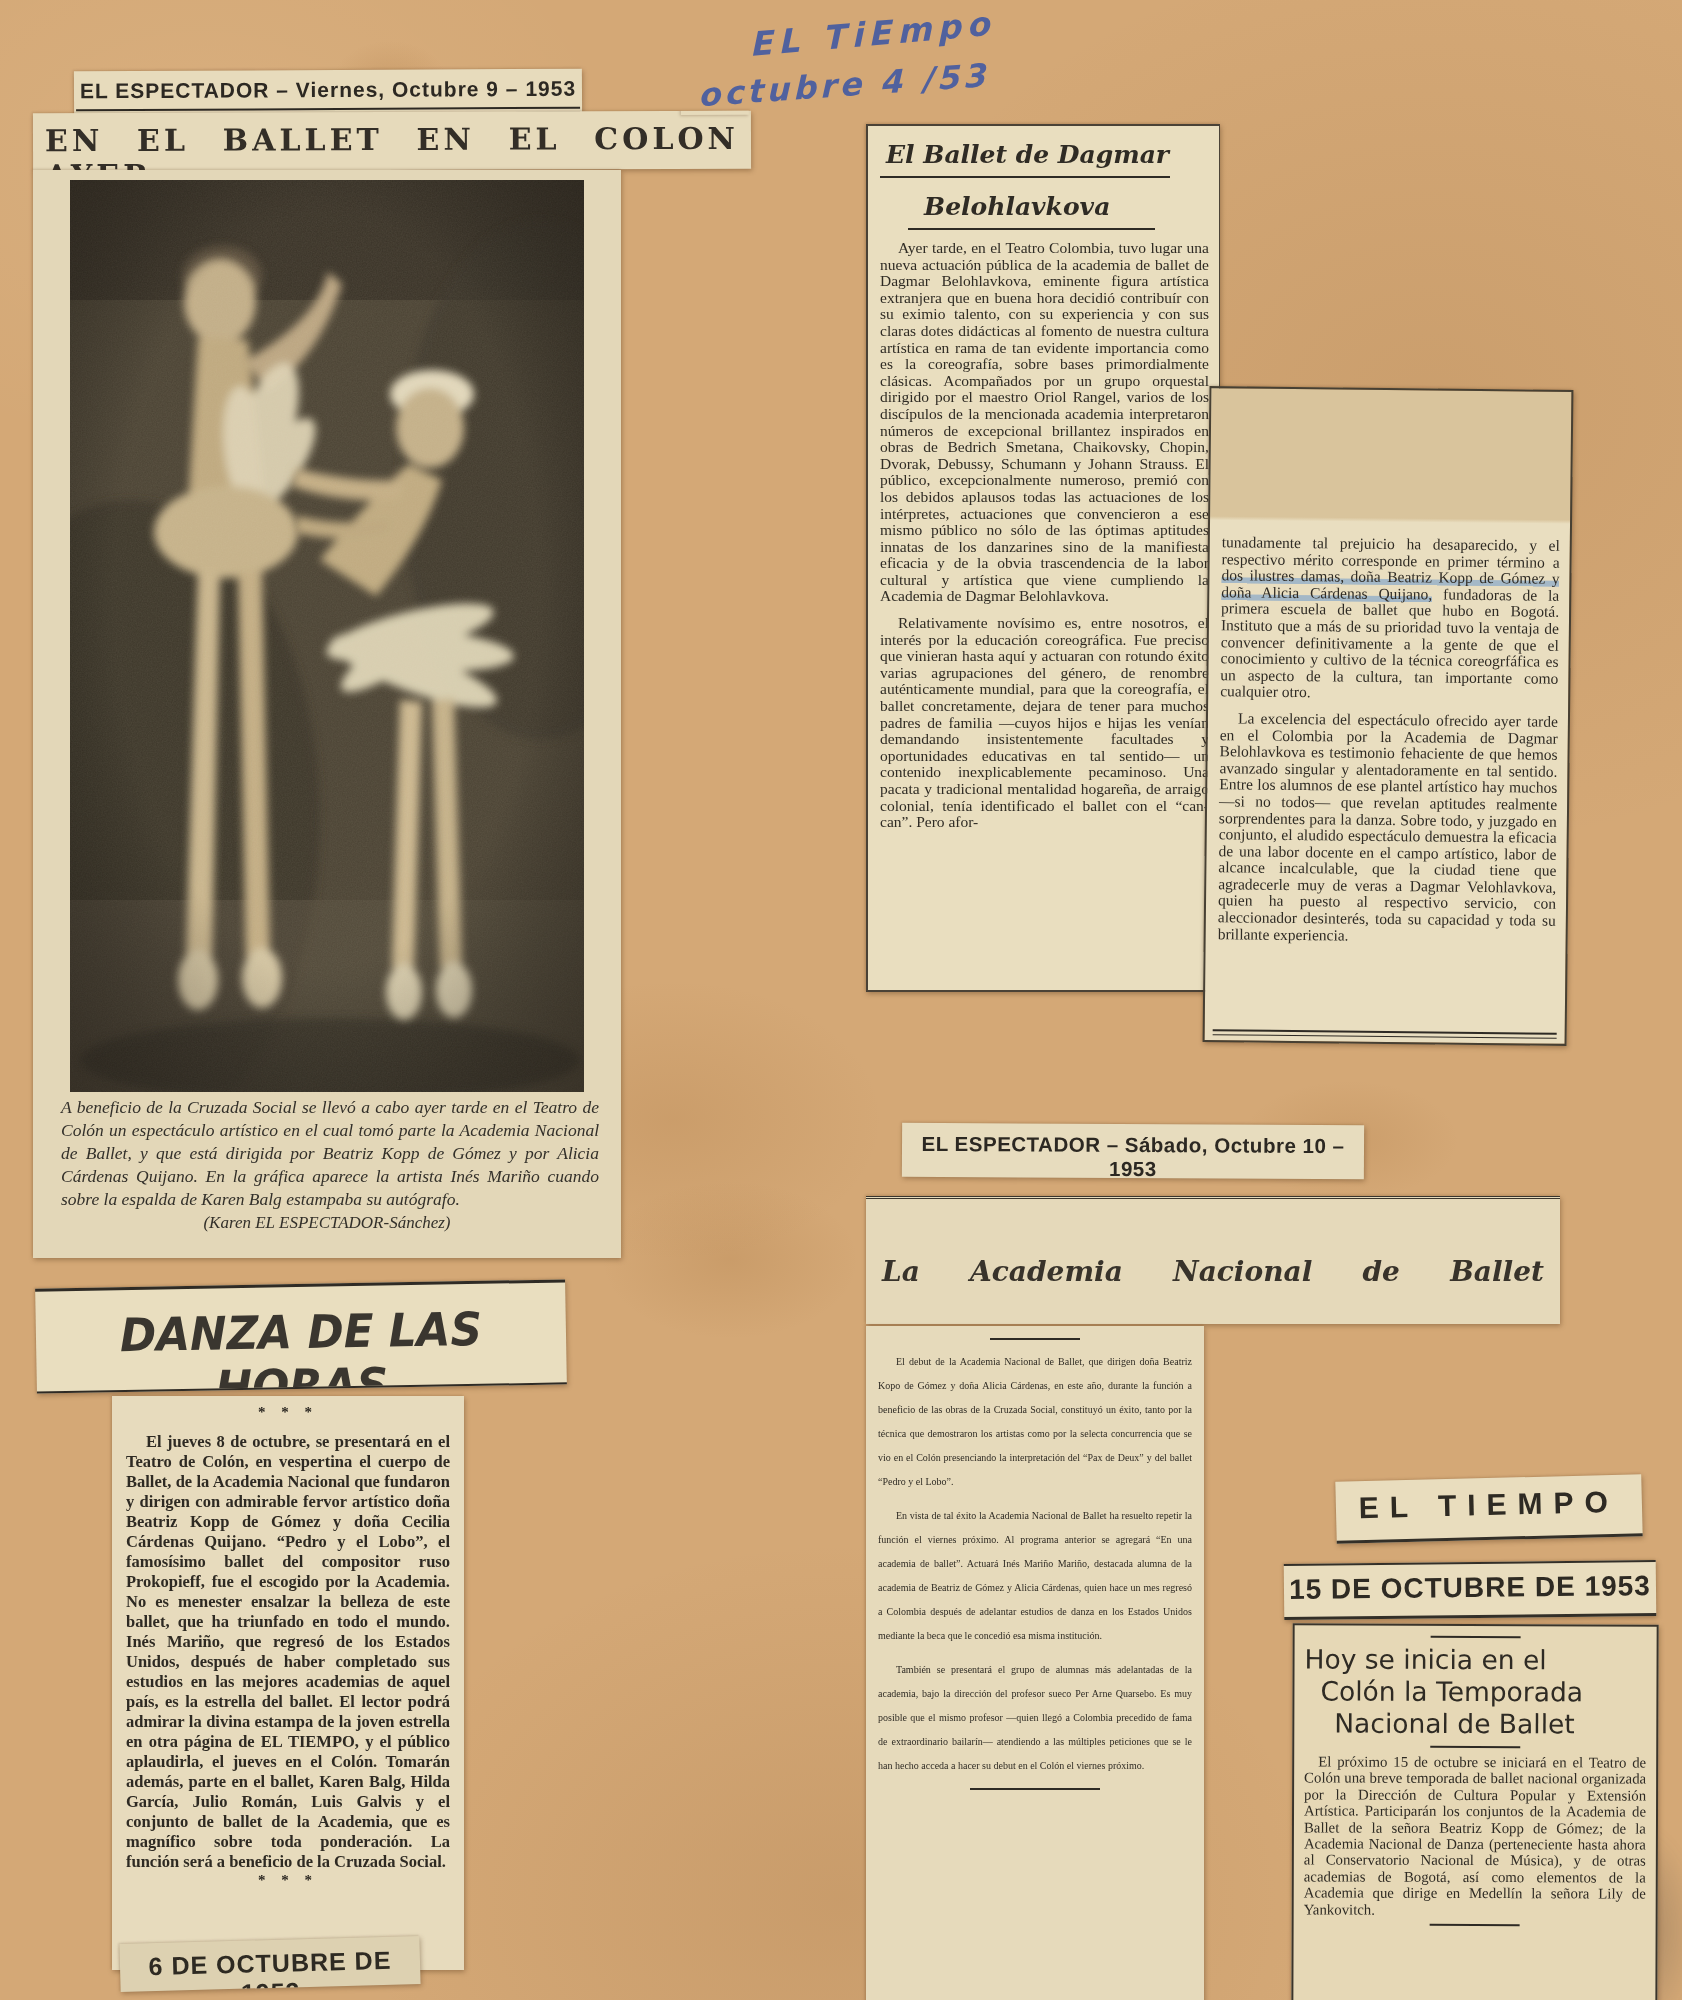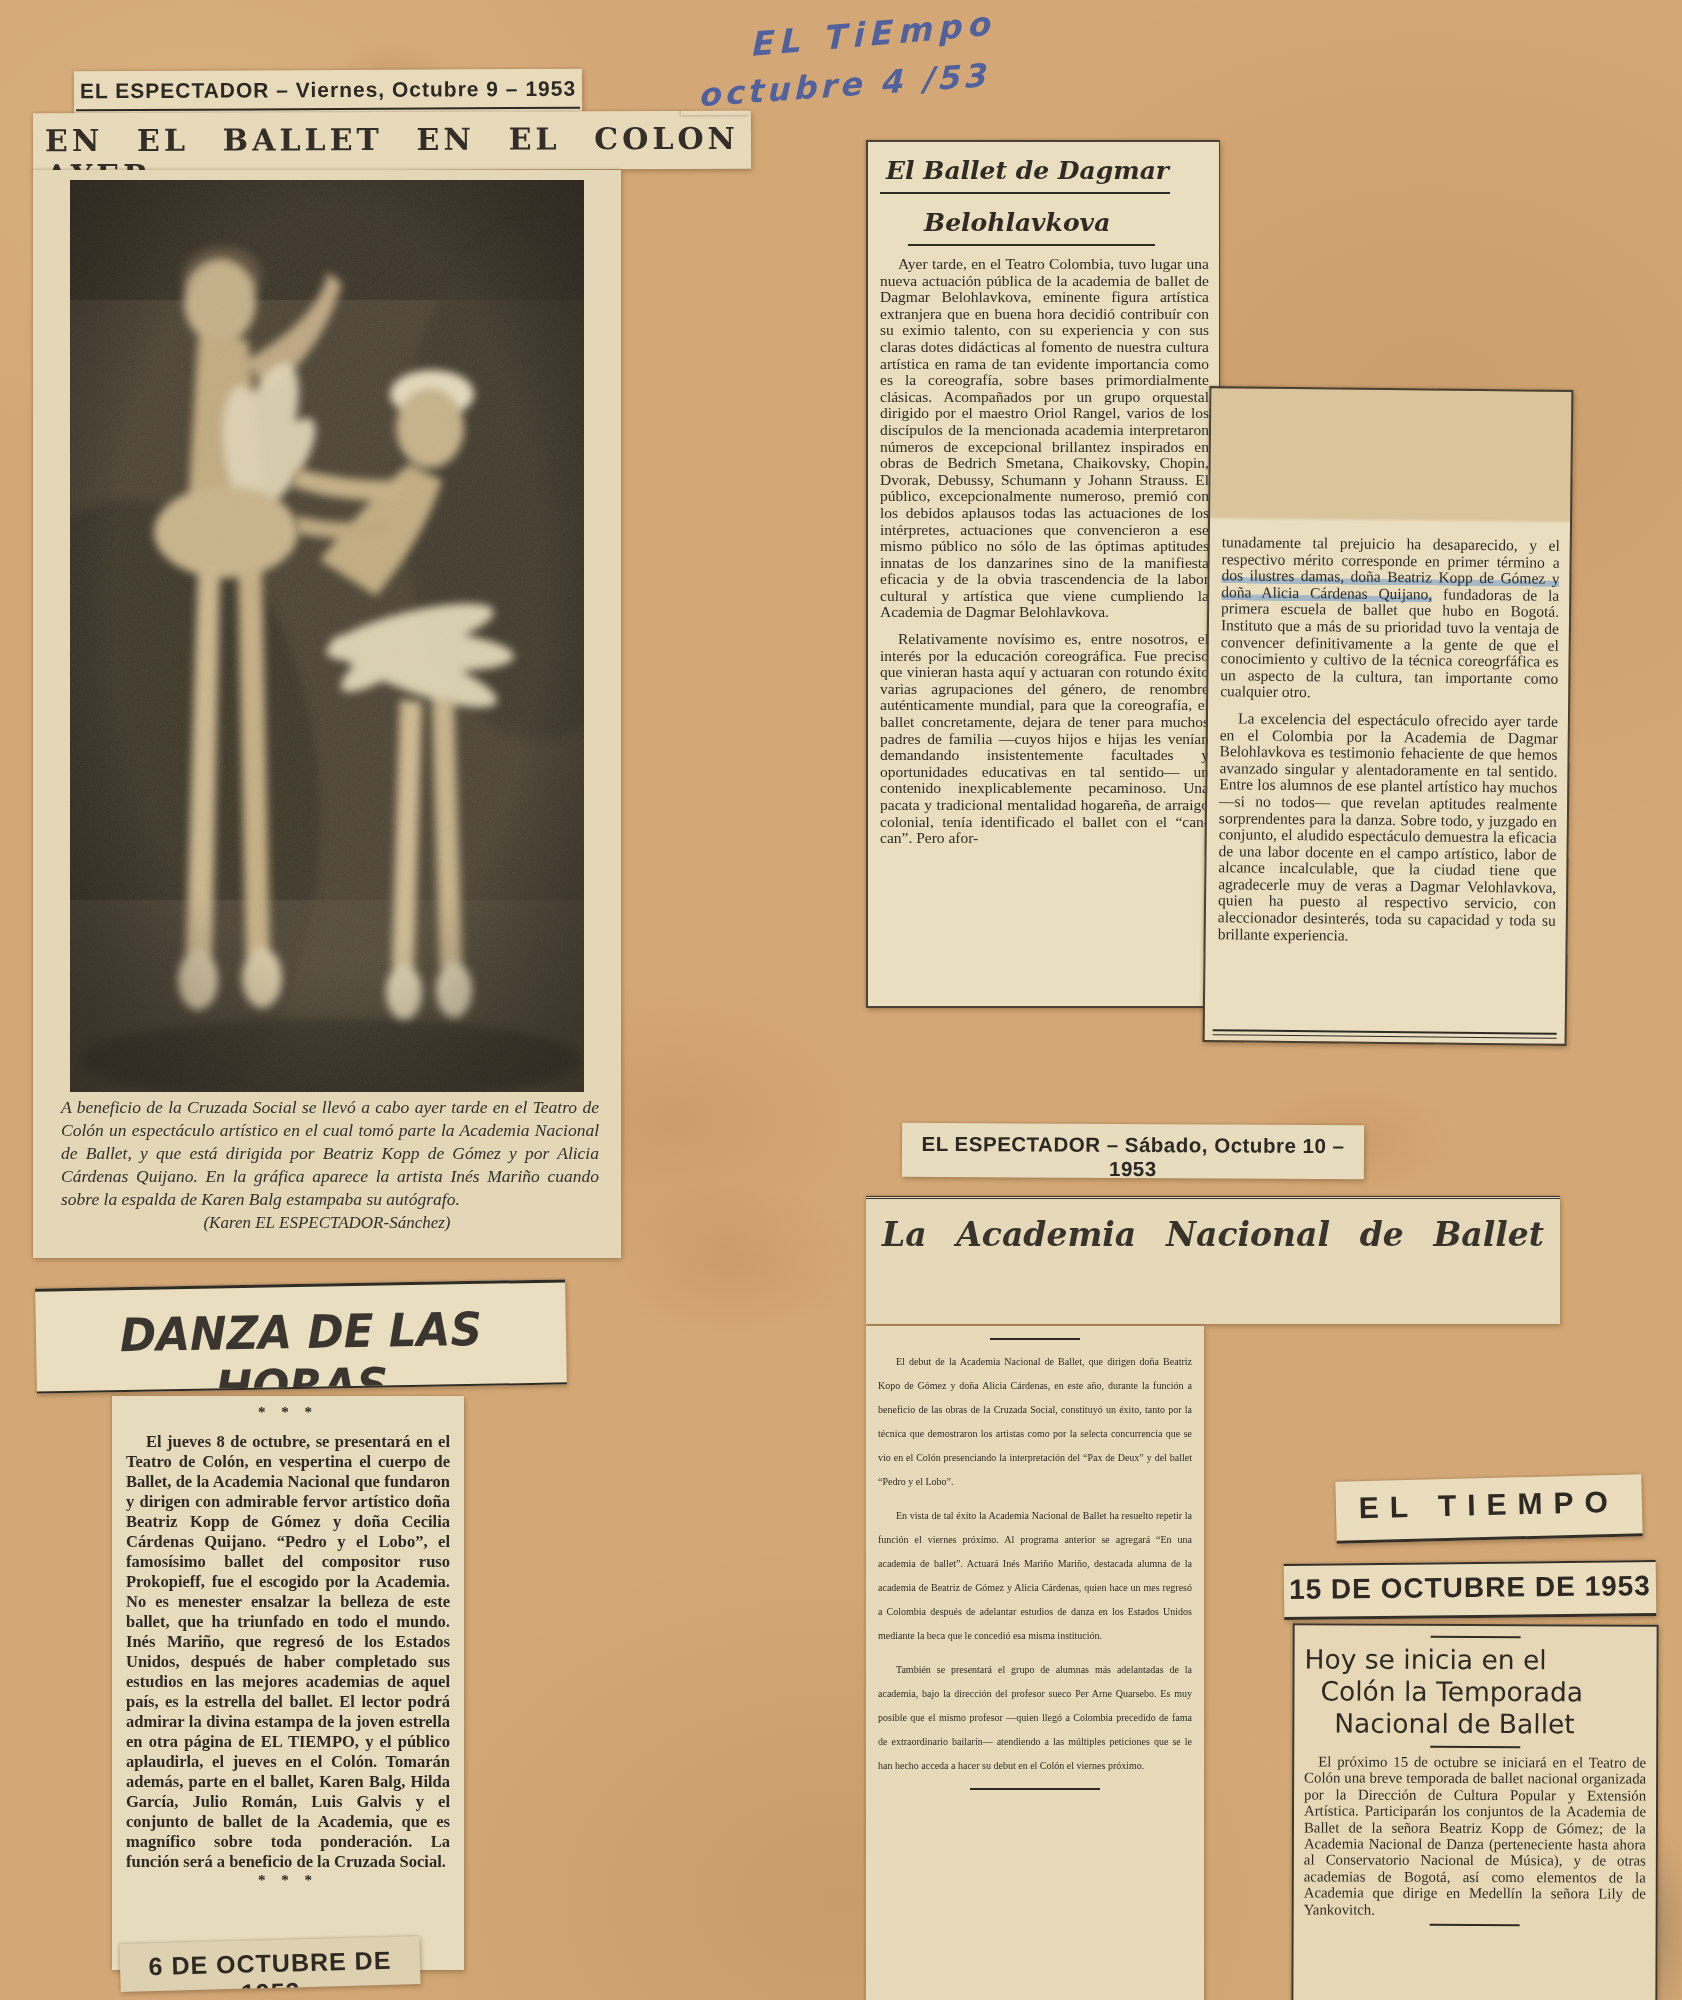--- a/index.html
+++ b/index.html
@@ -70,21 +70,21 @@
   .danza-body{left:112px;top:1396px;width:352px;height:574px;background:#e7dbbd;padding:8px 14px;box-sizing:border-box;}
   .stars{text-align:center;font-size:15px;letter-spacing:6px;font-weight:bold;}
   .danza-body p{
     margin:11px 0 0;font-size:16.5px;font-weight:bold;line-height:20px;
     text-align:justify;text-indent:20px;color:#2e2a23;
   }
   .date-strip1{left:120px;top:1940px;width:300px;height:48px;transform:rotate(-1.5deg);background:#ddd1b1;}
   .date-strip1 .txt{font-size:25px;font-weight:bold;text-align:center;padding-top:9px;letter-spacing:1px;color:#2e2a22;}
 
   
-  .dagmar{left:866px;top:140px;width:354px;height:868px;background:#e9debf;border:2px solid #4a4236;border-right-width:1px;box-sizing:border-box;padding:14px 10px 8px 12px;}
+  .dagmar{left:866px;top:124px;width:354px;height:868px;background:#e9debf;border:2px solid #4a4236;border-right-width:1px;box-sizing:border-box;padding:14px 10px 8px 12px;}
   .dagmar-title{font-family:"DejaVu Serif", serif;font-weight:bold;font-style:italic;font-size:25px;color:#2f2b24;padding-left:6px;}
   .t-rule{border-top:2px solid #2e2a24;margin:7px 0 10px;}
   .t1-rule{width:88%;}
   .t2{padding-left:44px;margin-top:14px;}
   .t2-rule{width:75%;margin-left:28px;}
   .newsbody p{
     margin:10px 0 0;font-size:15.5px;line-height:16.6px;text-align:justify;
     text-indent:18px;color:#2f2b24;
   }
   .newsbody p.noindent{text-indent:0;}
@@ -94,22 +94,22 @@
     border:2px solid #474033;box-sizing:border-box;padding:136px 10px 10px 12px;}
   .dagmar2 .endrule{position:absolute;left:8px;right:8px;bottom:5px;}
   .marked{box-shadow:inset 0 -6px 0 rgba(95,145,205,0.50);}
 
   
   .masthead2{left:902px;top:1124px;width:462px;height:54px;background:#e7dcbe;transform:rotate(0.3deg);}
   .masthead2 .mh{font-size:20.5px;font-weight:bold;text-align:center;letter-spacing:0.5px;padding-top:9px;}
 
   .academia-head{left:866px;top:1196px;width:694px;height:128px;background:#e5d9ba;border-top:3px double #3a352c;box-sizing:border-box;padding:12px 16px 0;}
   .academia-head .hl{
-    font-family:"DejaVu Serif", serif;font-weight:bold;font-style:italic;font-size:33px;
-    line-height:47px;text-align:justify;text-align-last:justify;color:#38332b;
+    font-family:"DejaVu Serif", serif;font-weight:bold;font-style:italic;font-size:28px;
+    line-height:47px;text-align:justify;text-align-last:justify;color:#38332b;margin-top:37px;
   }
   .academia-body{left:866px;top:1326px;width:338px;height:740px;background:#e6dabb;box-sizing:border-box;padding:6px 12px;}
   .academia-body p{font-size:10px;line-height:24px;}
   .academia-body .endrule{border-top:2px solid #2e2a24;width:130px;margin:10px auto 0;}
 
   
   .tiempo-mast{left:1336px;top:1478px;width:306px;height:62px;transform:rotate(-1.4deg);background:#e9ddbe;border-bottom:3px solid #332f28;box-sizing:border-box;}
   .tiempo-mast .txt{font-size:30px;font-weight:bold;text-align:center;letter-spacing:11px;padding-top:10px;color:#2e2a23;}
   .tiempo-date{left:1284px;top:1562px;width:372px;height:56px;transform:rotate(-0.6deg);background:#e9ddbe;border-top:2px solid #332f28;border-bottom:3px solid #332f28;box-sizing:border-box;}
   .tiempo-date .txt{font-size:28px;font-weight:bold;text-align:center;letter-spacing:1px;padding-top:8px;color:#2e2a23;}

